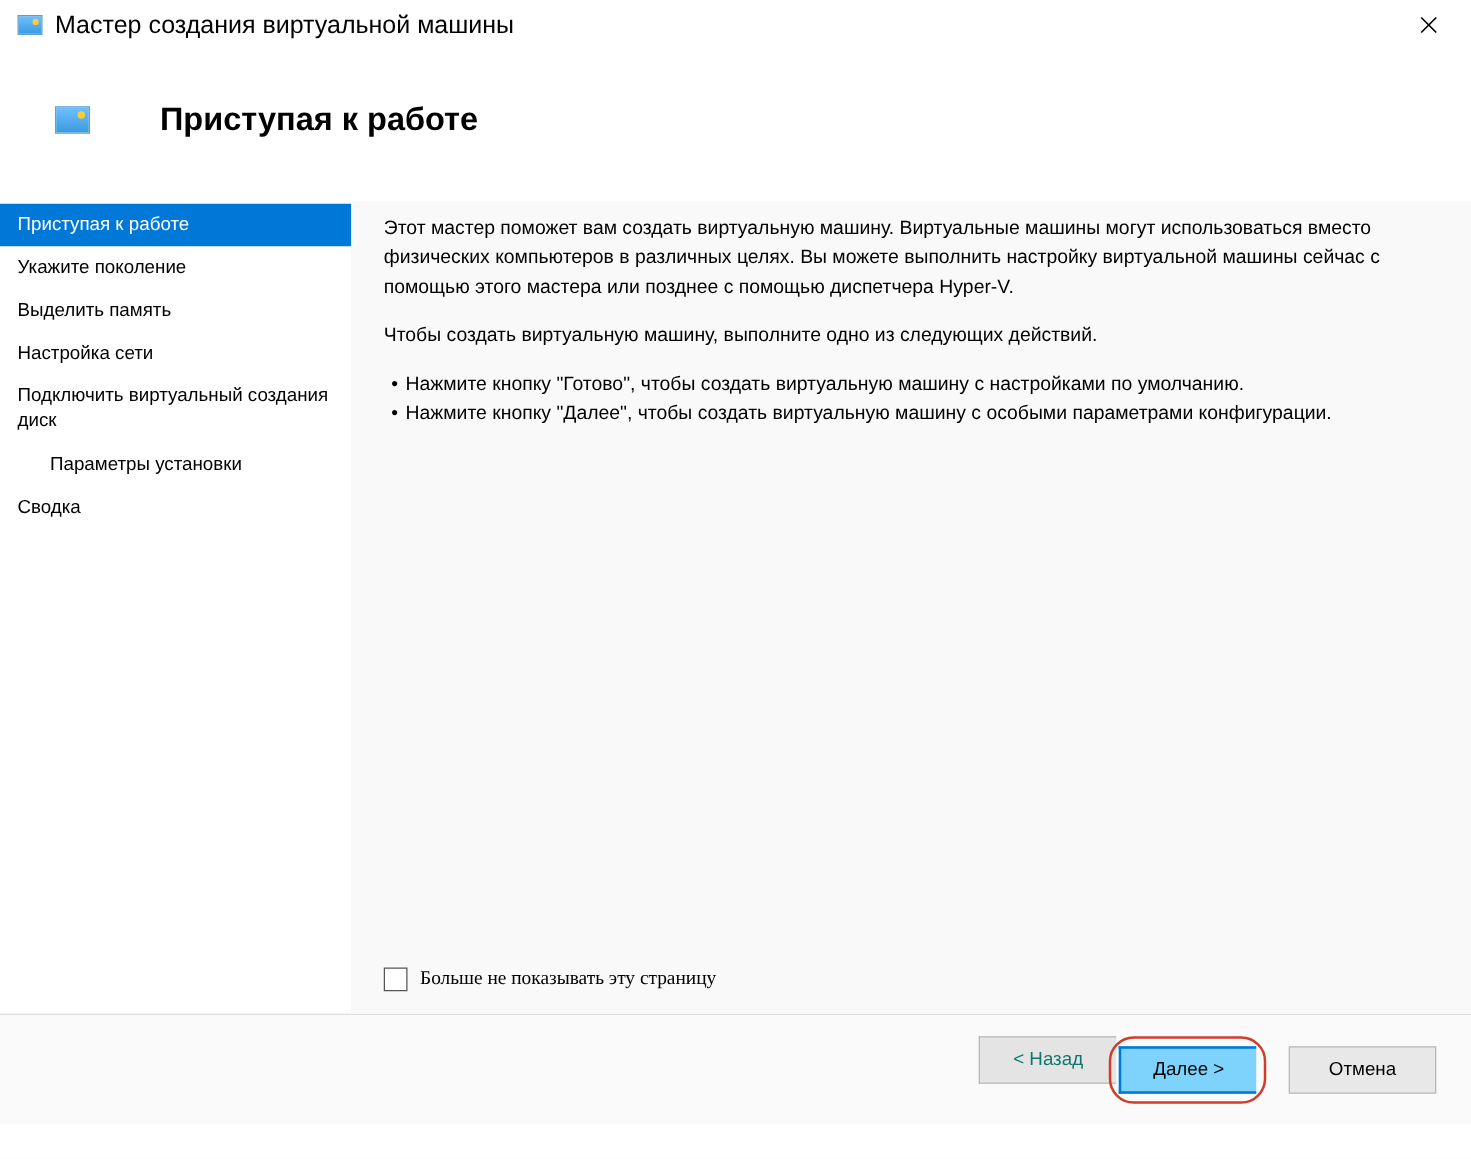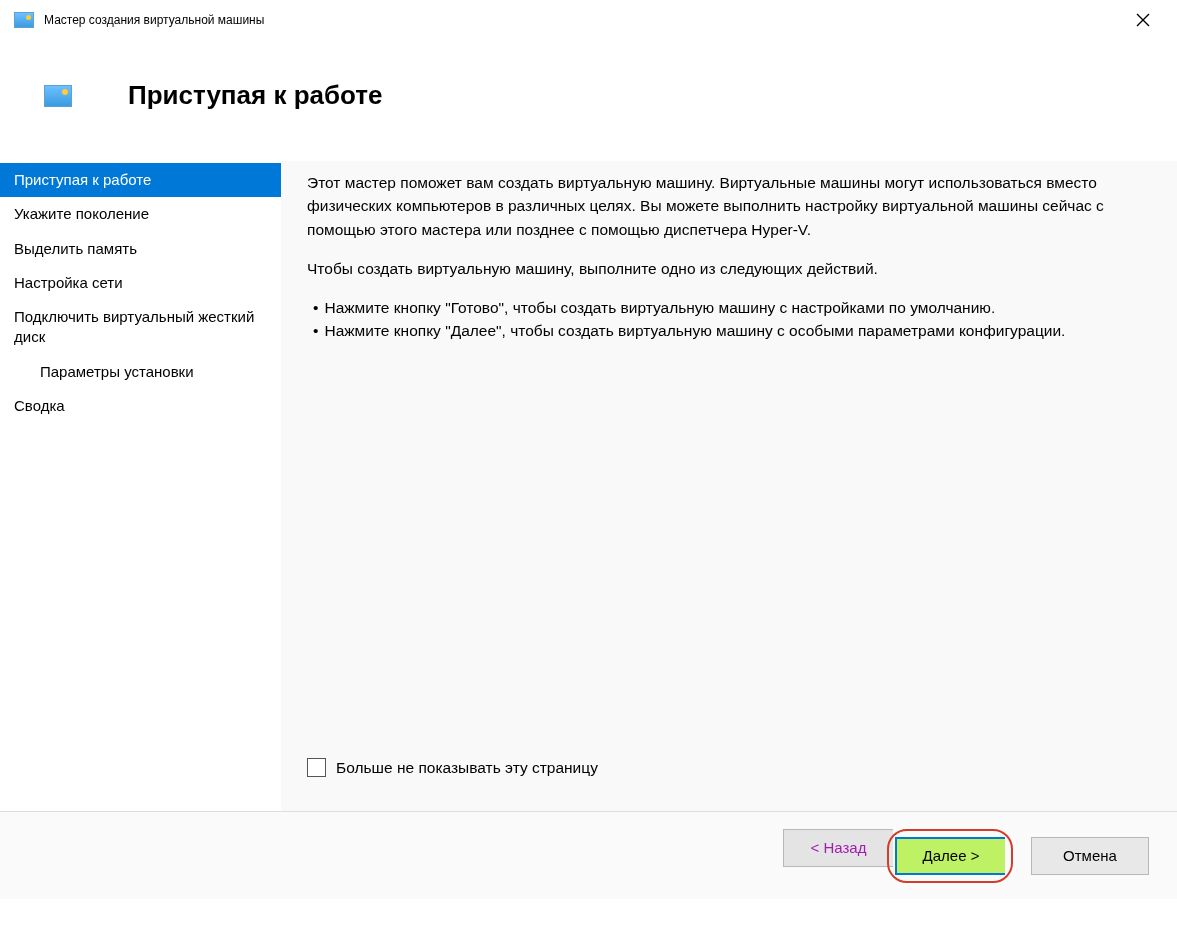--- a/index.html
+++ b/index.html
@@ -26,21 +26,21 @@
       position: relative;
     }
     .titlebar-icon::after {
       content: "";
       position: absolute;
       right: 2px; top: 2px;
       width: 5px; height: 5px;
       background: #ffcc33;
       border-radius: 50%;
     }
-    .titlebar-text { font-size: 12px; flex: 1; }
+    .titlebar-text { font-size: 20px; flex: 1; }
     .close-btn {
       width: 40px; height: 30px;
       display: flex; align-items: center; justify-content: center;
       cursor: pointer;
     }
     .close-btn svg { width: 14px; height: 14px; }
 
     .header {
       display: flex;
       align-items: center;
@@ -90,24 +90,25 @@
       flex-direction: column;
       gap: 28px;
     }
     .content-text { line-height: 1.5; font-size: 15.5px; }
     .para { margin-bottom: 16px; }
     .bullets { margin-top: 6px; padding-left: 6px; }
     .bullets .row { display: flex; }
     .bullets .dot { margin-right: 6px; }
     .checkbox-row {
       margin-top: auto;
-      margin-bottom: 34px;
-      display: flex;
-      align-items: center;
+      margin-bottom: 18px;
+      display: flex;
+      align-items: flex-start;
       gap: 10px;
+      font-family: Liberation Serif, serif;
     }
     .checkbox {
       width: 19px; height: 19px;
       border: 1.5px solid #555;
       background: #fff;
     }
     .checkbox-label { font-size: 15.5px; }
 
     .footer {
       border-top: 1px solid #ddd;
@@ -123,27 +124,27 @@
       min-width: 118px;
       height: 38px;
       border: 1px solid #b8b8b8;
       background: #e8e8e8;
       font-size: 15px;
       text-align: center;
       line-height: 36px;
       cursor: pointer;
     }
     .btn.disabled {
-      color: #a21caf;
+      color: #0f766e;
       background: #e4e4e4;
       cursor: default;
     }
     .btn.primary {
       border: 2.5px solid #0078d7;
-      background: #bef264;
+      background: #7dd3fc;
       line-height: 33px;
     }
     .btn-highlight {
       position: relative;
       padding: 6px;
       border: 2px solid #d13d2a;
       border-radius: 20px;
       display: inline-flex;
       margin-left: -6px;
     }
@@ -168,21 +169,21 @@
   <div class="header-icon"></div>
   <div class="header-title">Приступая к работе</div>
 </div>
 
 <div class="body">
   <div class="sidebar" id="sidebar">
       <div class="sidebar-item selected">Приступая к работе</div>
       <div class="sidebar-item">Укажите поколение</div>
       <div class="sidebar-item">Выделить память</div>
       <div class="sidebar-item">Настройка сети</div>
-      <div class="sidebar-item">Подключить виртуальный жесткий диск</div>
+      <div class="sidebar-item">Подключить виртуальный создания диск</div>
       <div class="sidebar-item indent">Параметры установки</div>
       <div class="sidebar-item">Сводка</div>
     </div>
   <div class="content">
     <div class="content-text">
       <div class="para">Этот мастер поможет вам создать виртуальную машину. Виртуальные машины могут использоваться вместо физических компьютеров в различных целях. Вы можете выполнить настройку виртуальной машины сейчас с помощью этого мастера или позднее с помощью диспетчера Hyper-V.</div>
       <div class="para">Чтобы создать виртуальную машину, выполните одно из следующих действий.</div>
       <div class="bullets">
         <div class="row">
             <span class="dot">•</span>

